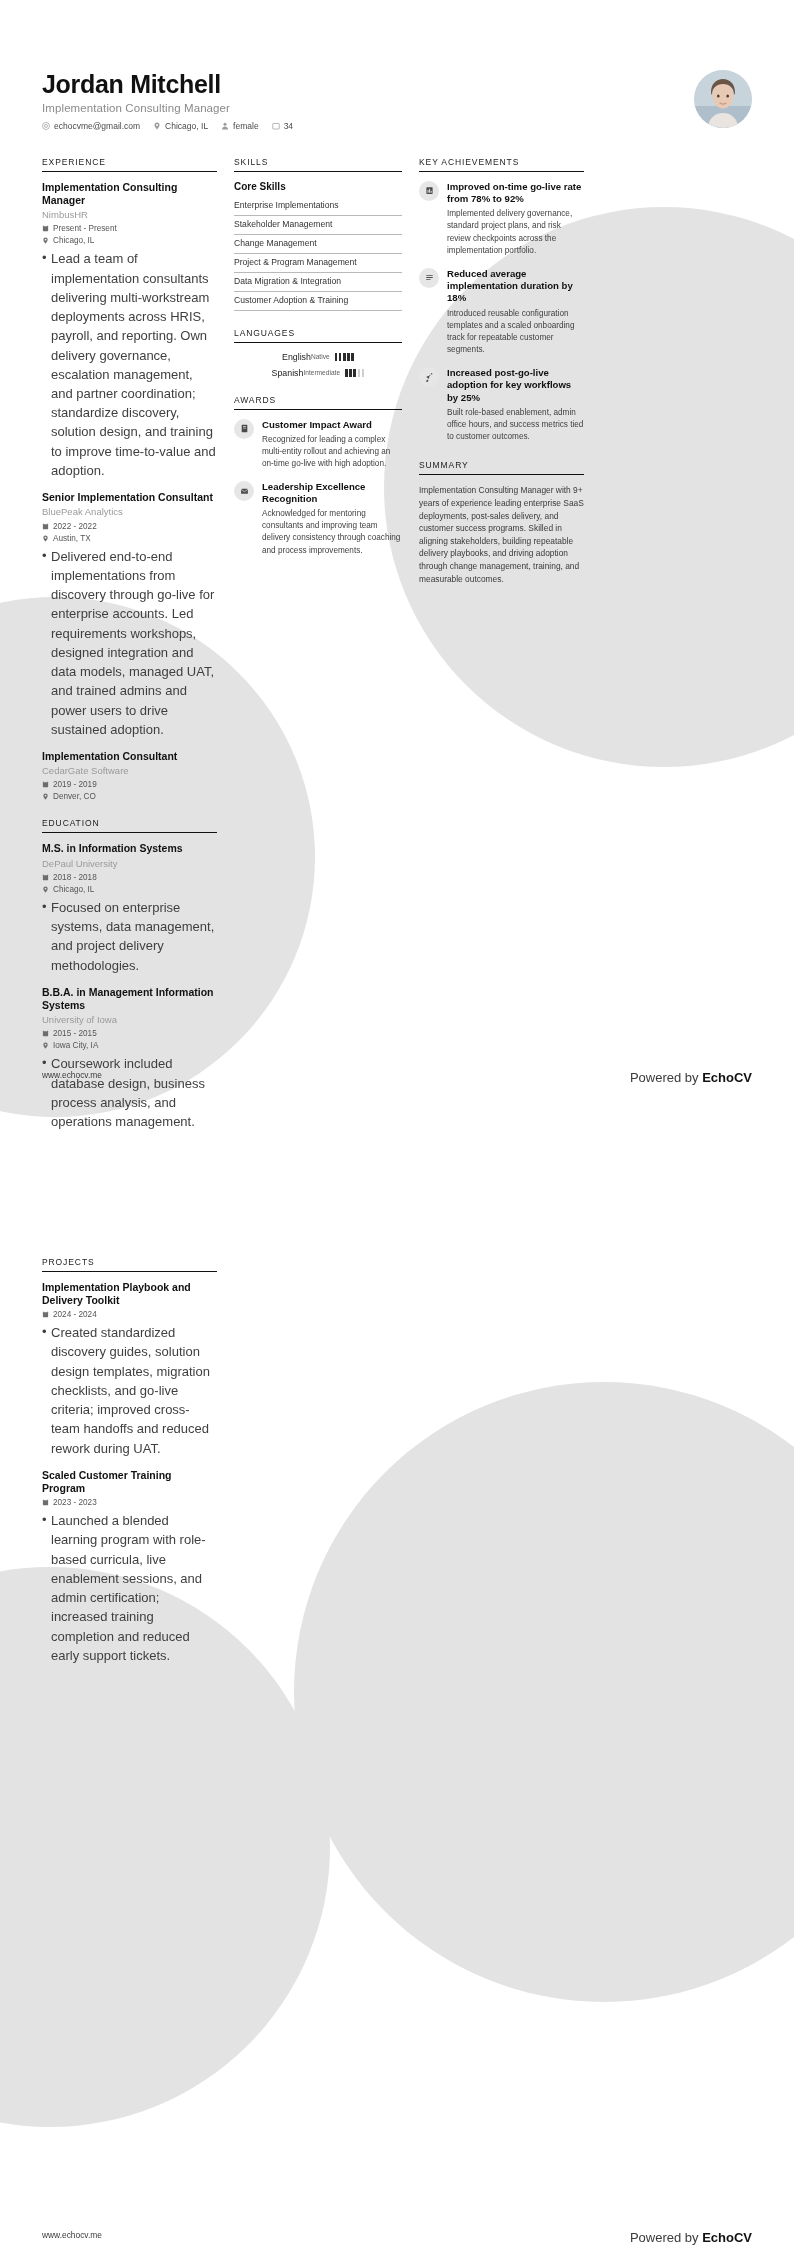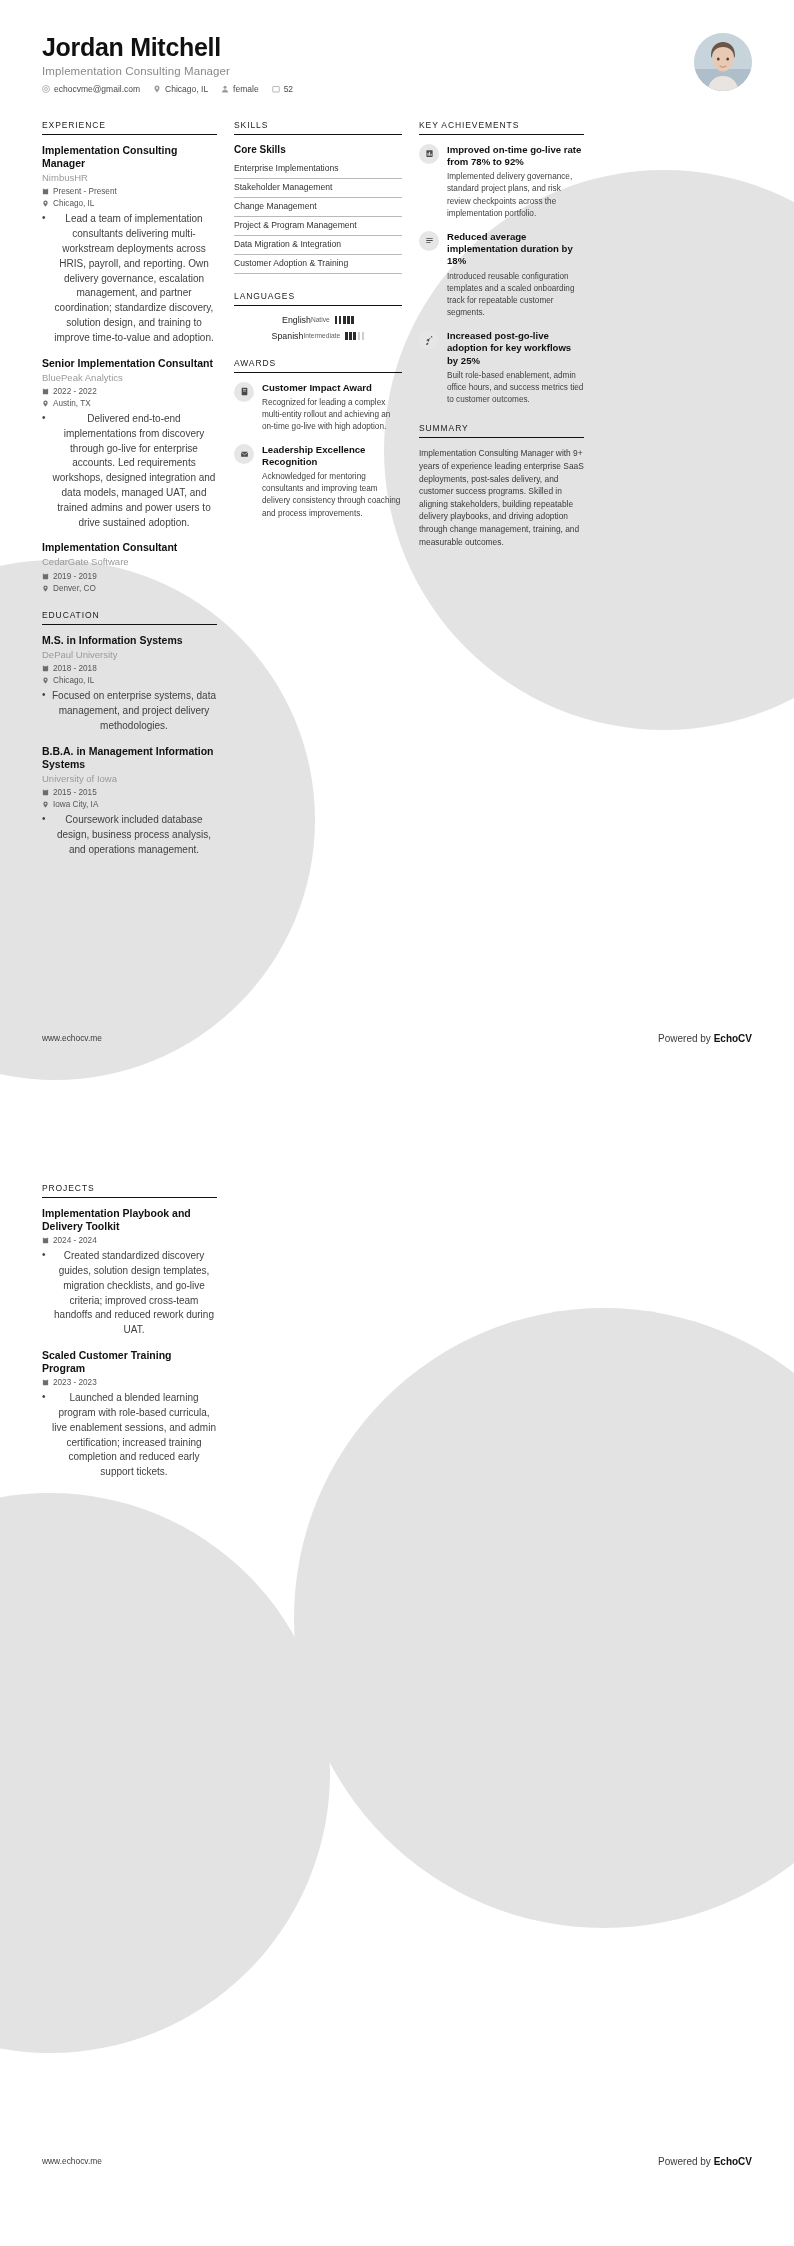--- a/index.html
+++ b/index.html
@@ -9,20 +9,21 @@
     font-family: "Liberation Sans", sans-serif;
     color: #1b1b1b;
     -webkit-font-smoothing: antialiased;
   }
 
   .page {
     position: relative;
     width: 794px;
     background: #ffffff;
     overflow: hidden;
+    margin-top: 37px;
   }
   .page-1 { height: 1123px; }
   .page-2 { height: 1123px; }
 
   
   .blob {
     position: absolute;
     border-radius: 50%;
     background: #e3e3e3;
     z-index: 0;
@@ -120,25 +121,24 @@
     font-size: 8.2px;
     color: #555555;
     margin-top: 3px;
   }
   .entry-line svg { width: 7px; height: 7px; fill: #6d6d6d; flex: 0 0 7px; }
 
   ul.bullets { list-style: none; margin-top: 4px; }
   ul.bullets li {
     position: relative;
     padding-left: 9px;
-    font-size: 10px;
+    font-size: 13px;
     line-height: 1.48;
     color: #3f3f3f;
     margin-bottom: 2px;
-    text-align: center;
   }
   ul.bullets li:before {
     content: "•";
     position: absolute;
     left: 0; top: -1px;
     color: #3f3f3f;
   }
 
   
   .skills-group-title {
@@ -244,21 +244,21 @@
     left: 0; right: 0;
     bottom: 0;
     height: 118px;
     display: flex;
     align-items: flex-start;
     justify-content: space-between;
     padding: 28px 42px 0 42px;
     z-index: 3;
   }
   .footer-left { font-size: 8.4px; color: #3a3a3a; }
-  .footer-right { font-size: 10px; color: #3a3a3a; }
+  .footer-right { font-size: 13px; color: #3a3a3a; }
   .footer-brand { font-weight: bold; color: #111111; }
 
   
   .page2-cols {
     display: flex;
     padding: 60px 32px 0 42px;
     gap: 17px;
     align-items: flex-start;
   }
   .proj-title {
@@ -299,21 +299,21 @@
             <svg class="meta-ico" viewBox="0 0 16 16">
                 <circle cx="8" cy="4.5" r="3"></circle>
                 <path d="M2 15c0-3.3 2.7-6 6-6s6 2.7 6 6z"></path>
               </svg>
             <span>female</span>
           </div>
           <div class="meta-item">
             <svg class="meta-ico" viewBox="0 0 16 16">
                 <rect x="1.5" y="3" width="13" height="11" rx="1" fill="none" stroke="#9b9b9b" stroke-width="1.4"></rect>
               </svg>
-            <span>52</span>
+            <span>34</span>
           </div>
         </div>
       </div>
       <div class="avatar">
         <svg viewBox="0 0 58 58">
           <defs>
             <clipPath id="cav">
                 <circle cx="29" cy="29" r="29"></circle>
               </clipPath>
           </defs>

